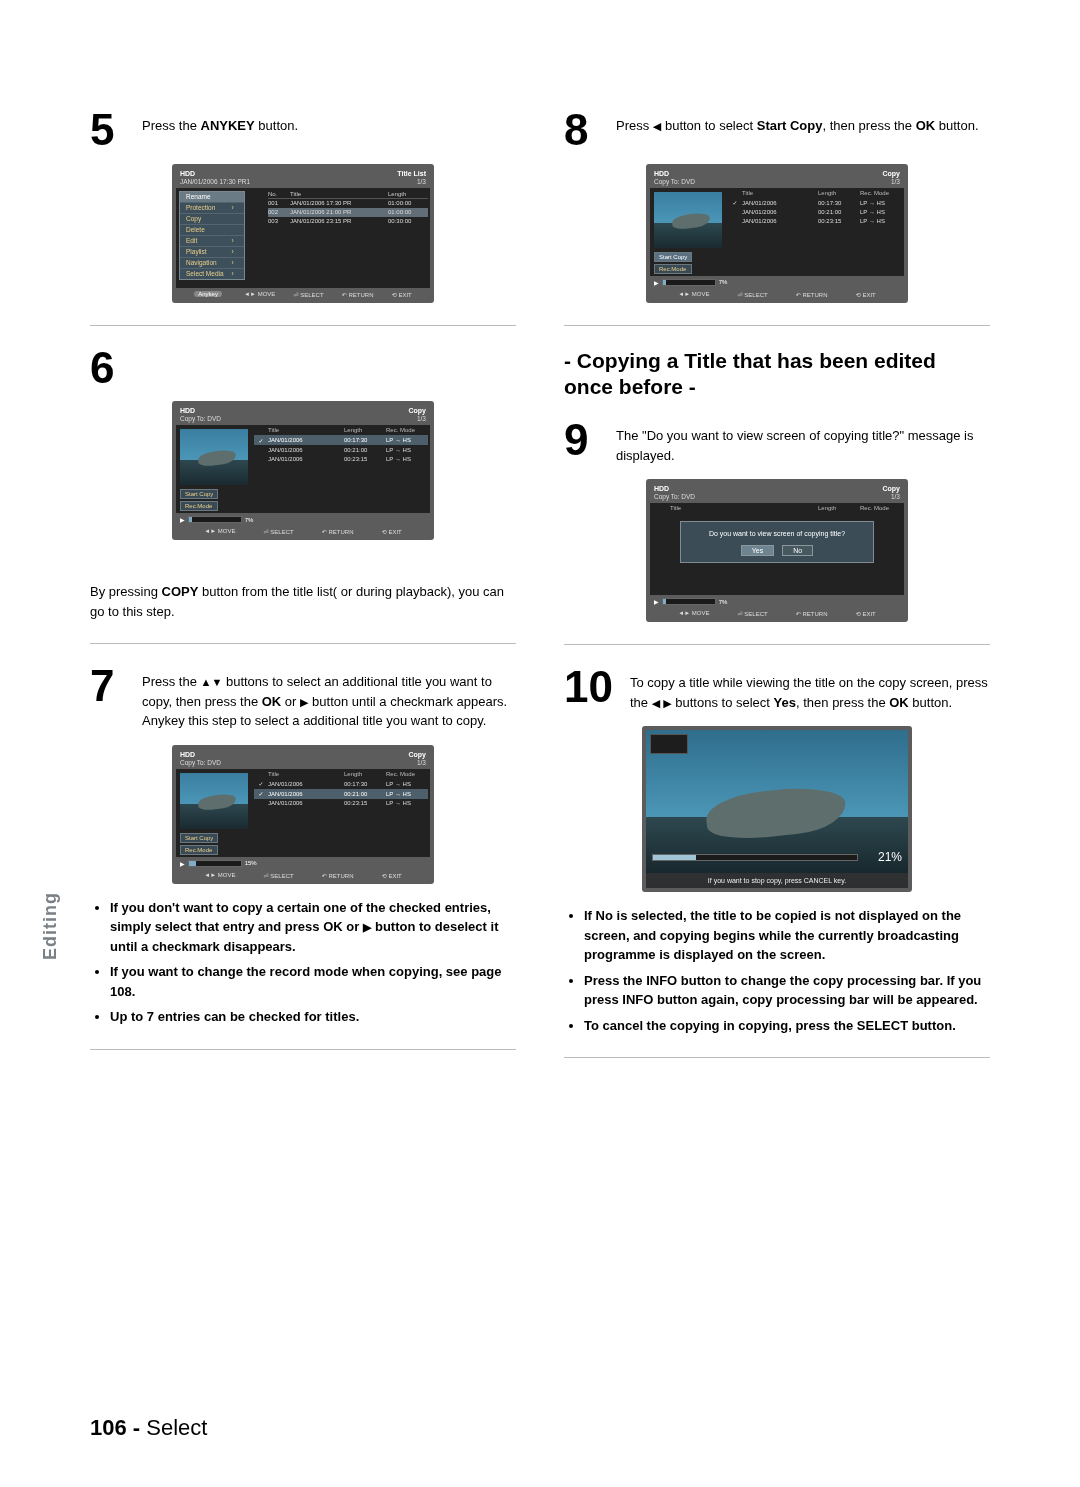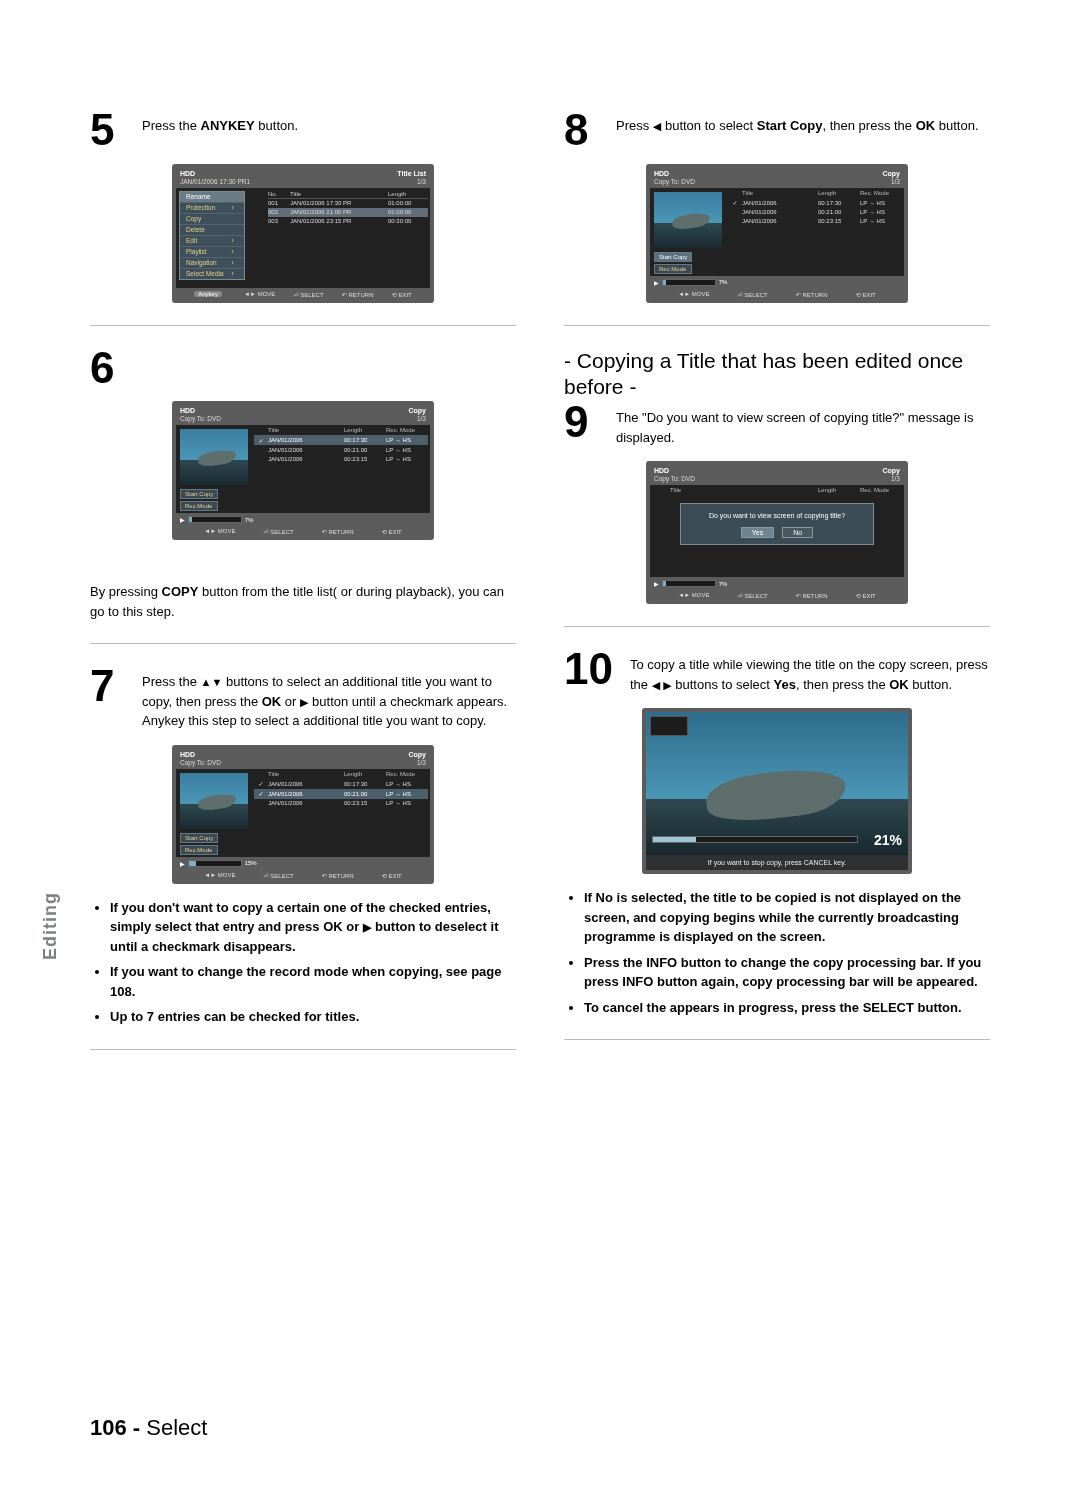--- a/index.html
+++ b/index.html
@@ -50,23 +50,23 @@
     vertical-align: middle;
     line-height: 1;
   }
   hr.sep {
     border: none;
     border-top: 1px solid #bbb;
     margin: 22px 0;
   }
   .subhead {
     font-size: 21px;
-    font-weight: normal;
+    font-weight: bold;
     line-height: 1.25;
-    margin: 16px 0 2px 0;
+    margin: 16px 0 20px 0;
   }
   ul.bullets {
     list-style: disc;
     padding-left: 20px;
     margin: 10px 0;
     font-size: 13px;
     line-height: 1.5;
     font-weight: bold;
   }
   ul.bullets li { margin-bottom: 6px; }
@@ -295,22 +295,22 @@
     top:4px; left:4px;
     width:36px;height:18px;
     background:#1d1d1d;
     border:1px solid #555;
     z-index:2;
   }
   .play-right {
     position:absolute;
     right:6px; top:120px;
     color:#fff;
-    font-size:14px;
-    font-weight:bold;
+    font-size:12px;
+    font-weight:normal;
     z-index:2;
   }
   .play-bottombar {
     position:absolute;
     bottom:0; left:0; right:0;
     background:rgba(50,50,50,0.85);
     color:#eee;
     font-size:7px;
     text-align:center;
     padding:4px 2px;
@@ -721,21 +721,21 @@
             <i style="width:21%"></i>
           </div>
         <div class="play-right">21%</div>
         <div class="play-bottombar">If you want to stop copy, press CANCEL key.</div>
       </div>
 
       <ul class="bullets">
         <li><span>If </span><b>No</b><span> is selected, the title to be copied is not displayed on the screen, and copying begins while the currently broadcasting programme is displayed on the screen.</span></li>
         <li><span>Press the </span><b>INFO</b><span> button to change the copy processing bar.
 If you press </span><b>INFO</b><span> button again, copy processing bar will be appeared.</span></li>
-        <li><span>To cancel the appears in progress, press the </span><b>SELECT</b><span> button.</span></li>
+        <li><span>To cancel the copying in copying, press the </span><b>SELECT</b><span> button.</span></li>
       </ul>
 
       <hr class="sep">
     </div>
   </div>
 
   <div class="footer">
     <b>106 -</b> <span>Select</span>
   </div>
 </div>

